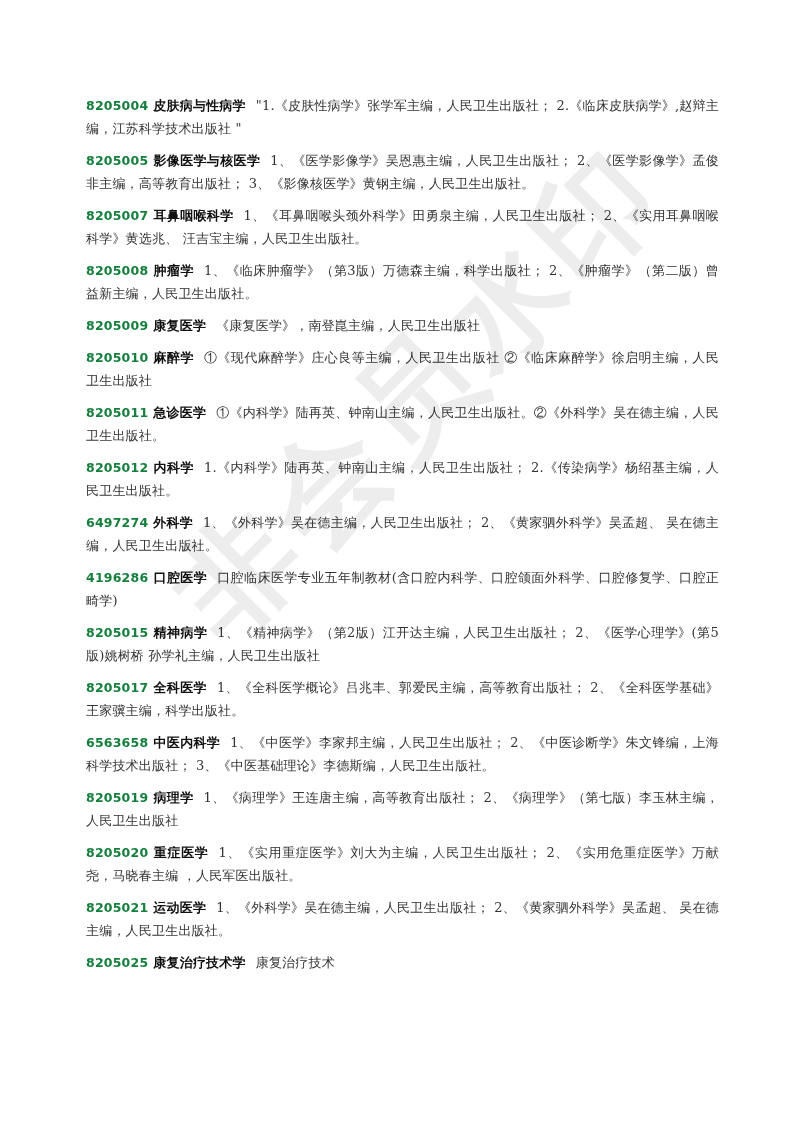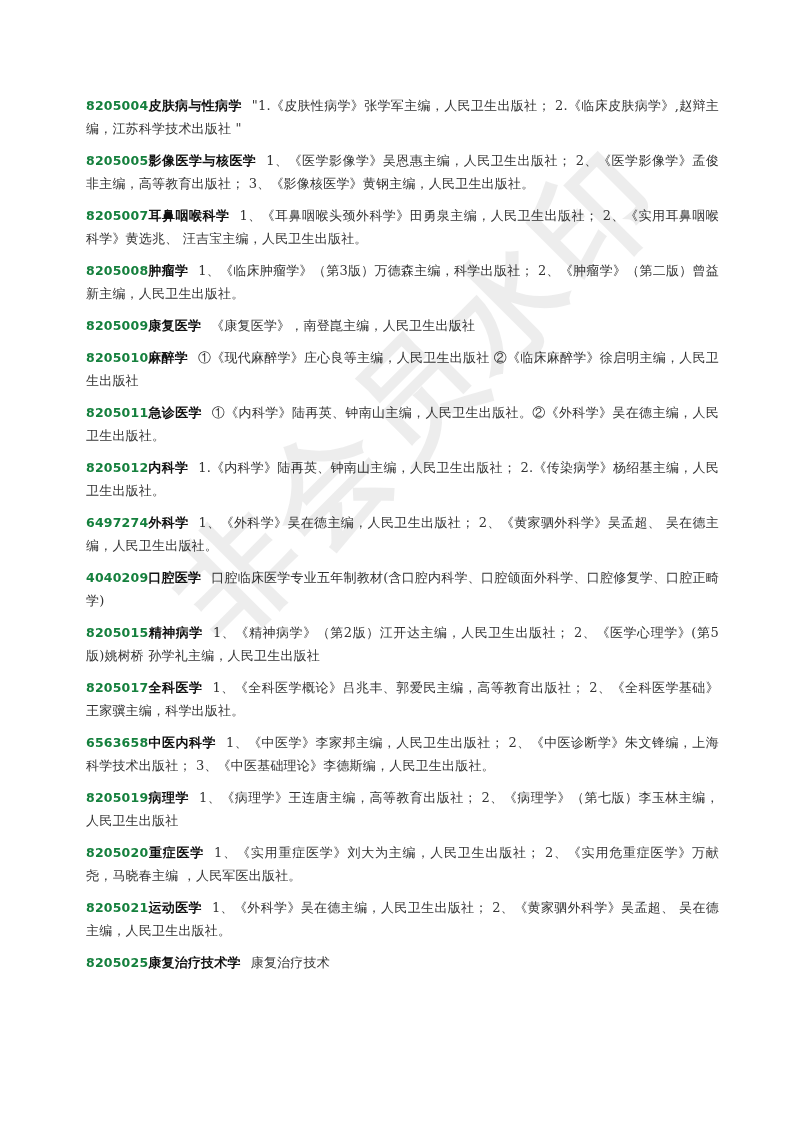--- a/index.html
+++ b/index.html
@@ -28,20 +28,21 @@
   .code {
     font-family: "DejaVu Sans", "Liberation Sans", sans-serif;
     font-weight: bold;
     color: #15803d;
     font-size: 12.5px;
   }
   .name {
     font-family: "DejaVu Sans", "Liberation Sans", sans-serif;
     font-weight: bold;
     color: #111111;
+    margin-left: 5px;
     margin-right: 10px;
   }
   .books {
     color: #333333;
   }
   .watermark {
     position: absolute;
     left: 140px;
     top: 560px;
     font-family: "DejaVu Sans", "Liberation Sans", sans-serif;
@@ -61,21 +62,21 @@
 <div class="page">
   <p class="entry"><span class="code">8205004</span><span class="name">皮肤病与性病学</span><span class="books">"1.《皮肤性病学》张学军主编，人民卫生出版社； 2.《临床皮肤病学》,赵辩主编，江苏科学技术出版社 "</span></p>
   <p class="entry"><span class="code">8205005</span><span class="name">影像医学与核医学</span><span class="books">1、《医学影像学》吴恩惠主编，人民卫生出版社； 2、《医学影像学》孟俊非主编，高等教育出版社； 3、《影像核医学》黄钢主编，人民卫生出版社。</span></p>
   <p class="entry"><span class="code">8205007</span><span class="name">耳鼻咽喉科学</span><span class="books">1、《耳鼻咽喉头颈外科学》田勇泉主编，人民卫生出版社； 2、《实用耳鼻咽喉科学》黄选兆、 汪吉宝主编，人民卫生出版社。</span></p>
   <p class="entry"><span class="code">8205008</span><span class="name">肿瘤学</span><span class="books">1、《临床肿瘤学》（第3版）万德森主编，科学出版社； 2、《肿瘤学》（第二版）曾益新主编，人民卫生出版社。</span></p>
   <p class="entry"><span class="code">8205009</span><span class="name">康复医学</span><span class="books">《康复医学》，南登崑主编，人民卫生出版社</span></p>
   <p class="entry"><span class="code">8205010</span><span class="name">麻醉学</span><span class="books">①《现代麻醉学》庄心良等主编，人民卫生出版社 ②《临床麻醉学》徐启明主编，人民卫生出版社</span></p>
   <p class="entry"><span class="code">8205011</span><span class="name">急诊医学</span><span class="books">①《内科学》陆再英、钟南山主编，人民卫生出版社。②《外科学》吴在德主编，人民卫生出版社。</span></p>
   <p class="entry"><span class="code">8205012</span><span class="name">内科学</span><span class="books">1.《内科学》陆再英、钟南山主编，人民卫生出版社；  2.《传染病学》杨绍基主编，人民卫生出版社。</span></p>
   <p class="entry"><span class="code">6497274</span><span class="name">外科学</span><span class="books">1、《外科学》吴在德主编，人民卫生出版社； 2、《黄家驷外科学》吴孟超、 吴在德主编，人民卫生出版社。</span></p>
-  <p class="entry"><span class="code">4040209</span><span class="name">口腔医学</span><span class="books">口腔临床医学专业五年制教材(含口腔内科学、口腔颌面外科学、口腔修复学、口腔正畸学)</span></p>
+  <p class="entry"><span class="code">4196286</span><span class="name">口腔医学</span><span class="books">口腔临床医学专业五年制教材(含口腔内科学、口腔颌面外科学、口腔修复学、口腔正畸学)</span></p>
   <p class="entry"><span class="code">8205015</span><span class="name">精神病学</span><span class="books">1、《精神病学》（第2版）江开达主编，人民卫生出版社； 2、《医学心理学》(第5版)姚树桥 孙学礼主编，人民卫生出版社</span></p>
   <p class="entry"><span class="code">8205017</span><span class="name">全科医学</span><span class="books">1、《全科医学概论》吕兆丰、郭爱民主编，高等教育出版社； 2、《全科医学基础》王家骥主编，科学出版社。</span></p>
   <p class="entry"><span class="code">6563658</span><span class="name">中医内科学</span><span class="books">1、《中医学》李家邦主编，人民卫生出版社； 2、《中医诊断学》朱文锋编，上海科学技术出版社； 3、《中医基础理论》李德斯编，人民卫生出版社。</span></p>
   <p class="entry"><span class="code">8205019</span><span class="name">病理学</span><span class="books">1、《病理学》王连唐主编，高等教育出版社； 2、《病理学》（第七版）李玉林主编，人民卫生出版社</span></p>
   <p class="entry"><span class="code">8205020</span><span class="name">重症医学</span><span class="books">1、《实用重症医学》刘大为主编，人民卫生出版社； 2、《实用危重症医学》万献尧，马晓春主编 ，人民军医出版社。</span></p>
   <p class="entry"><span class="code">8205021</span><span class="name">运动医学</span><span class="books">1、《外科学》吴在德主编，人民卫生出版社； 2、《黄家驷外科学》吴孟超、 吴在德主编，人民卫生出版社。</span></p>
   <p class="entry"><span class="code">8205025</span><span class="name">康复治疗技术学</span><span class="books">康复治疗技术</span></p>
 </div>
 
 <div class="watermark">非会员水印</div>

